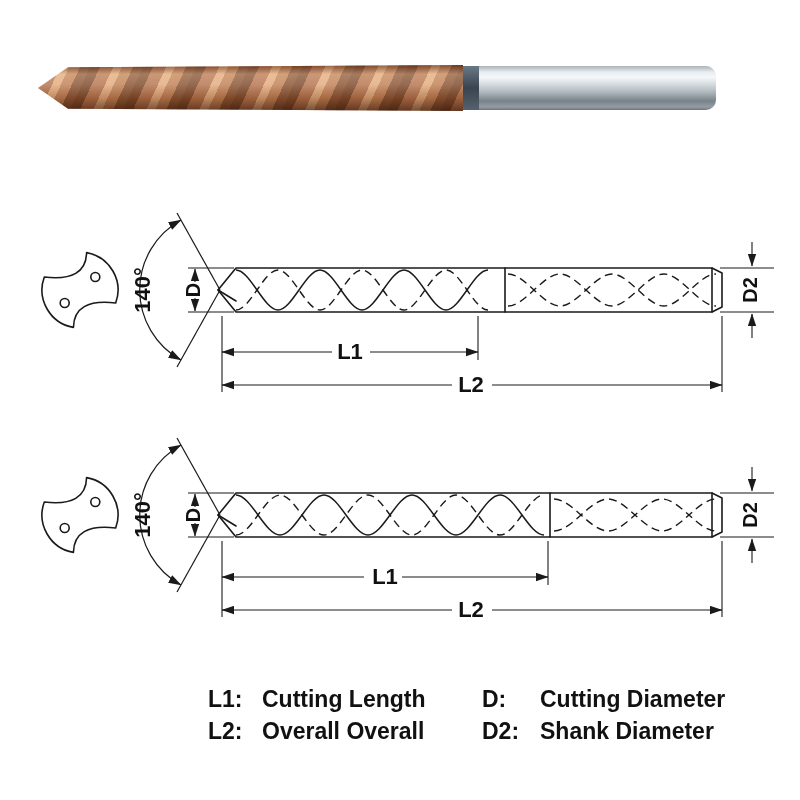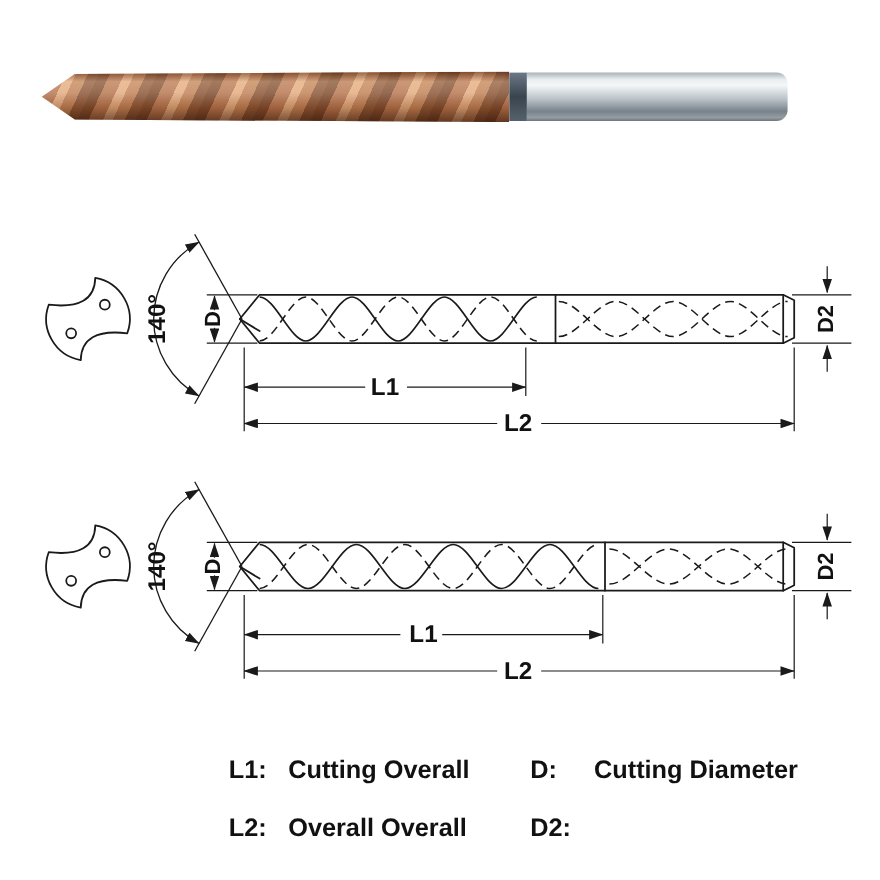--- a/index.html
+++ b/index.html
@@ -28,21 +28,21 @@
   svg .wave{stroke:#1a1a1a;fill:none;stroke-width:1.5;}
   svg .hid{stroke:#1a1a1a;fill:none;stroke-width:1.4;stroke-dasharray:8 5;}
   svg .dim{stroke:#1a1a1a;fill:none;stroke-width:1.1;}
   svg .ang{stroke:#1a1a1a;fill:none;stroke-width:1.2;}
   svg text{fill:#111;font-family:"Liberation Sans",sans-serif;font-weight:700;}
   svg text.big{font-size:22px;}
   svg text.mid{font-size:20px;}
 
   
   .legend{position:absolute;left:208px;top:686px;width:570px;
-    display:grid;grid-template-columns:54px 220px 58px auto;row-gap:26px;
+    display:grid;grid-template-columns:54px 220px 58px auto;row-gap:5px;
     font-size:23px;font-weight:600;color:#111;}
   .legend span{white-space:nowrap;}
 </style>
 </head>
 <body>
 
 <div id="stage">
 
   <div class="photo">
     <div class="flutes"></div>
@@ -167,21 +167,22 @@
         <path class="dim" d="M722,541 L722,617"></path>
         <path class="dim" d="M222,610 L452,610" marker-start="url(#ah)"></path>
         <path class="dim" d="M492,610 L722,610" marker-end="url(#ah)"></path>
         <text class="big" x="471" y="617" text-anchor="middle">L2</text>
       </g>
     </g>
   </svg>
 
   <div class="legend">
     <span>L1:</span>
-    <span>Cutting Overall</span>
+    <span>Cutting Length</span>
     <span>D:</span>
     <span>Cutting Diameter</span>
     <span>L2:</span>
     <span>Overall Overall</span>
     <span>D2:</span>
+    <span>Shank Diameter</span>
   </div>
 
 </div>
 
 </body></html>

